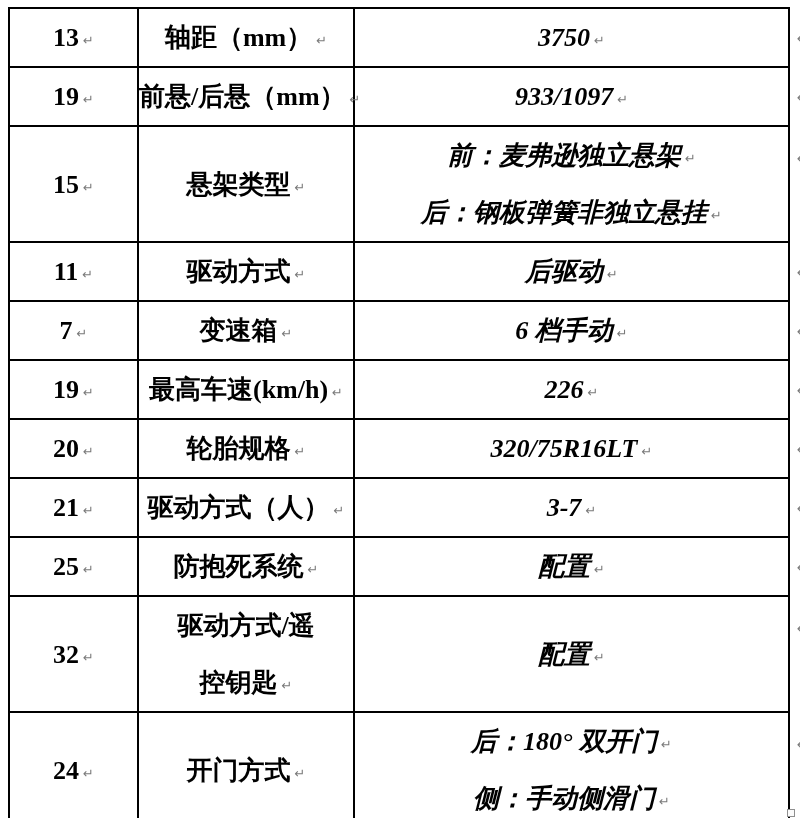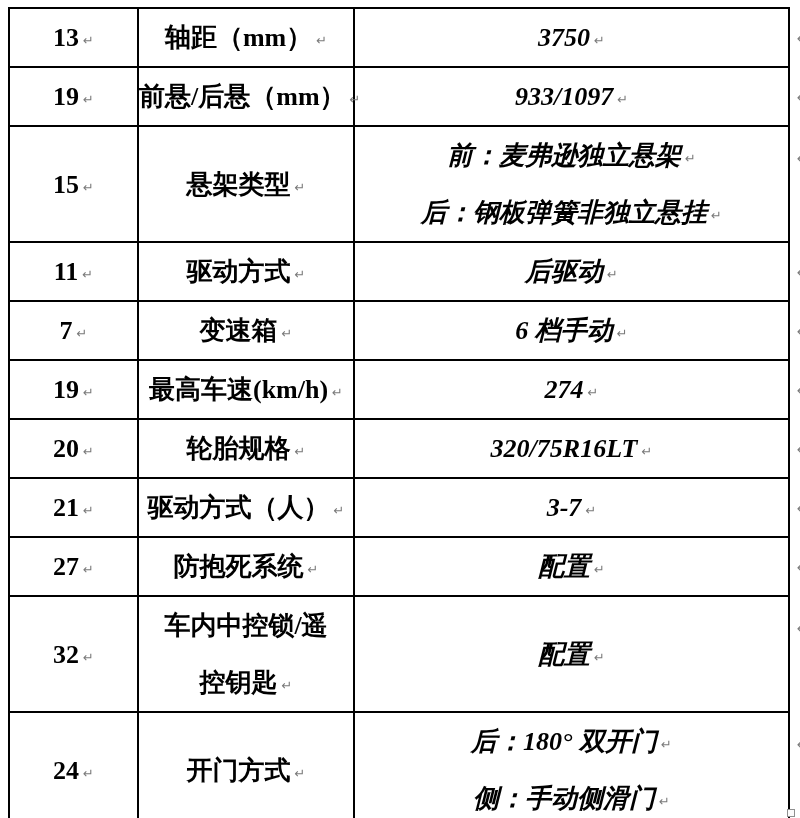--- a/index.html
+++ b/index.html
@@ -144,21 +144,21 @@
           </td>
   </tr>
         <tr class="spec-row">
     <td class="cell cell-no">
       <span class="line"><span class="txt">19</span><span class="pmark">↵</span></span>
     </td>
     <td class="cell cell-name">
             <span class="line"><span class="txt">最高车速(km/h)</span><span class="pmark">↵</span></span>
           </td>
     <td class="cell cell-value">
-            <span class="line"><span class="txt">274</span><span class="pmark">↵</span></span>
+            <span class="line"><span class="txt">226</span><span class="pmark">↵</span></span>
             <span class="pmark rowmark">↵</span>
           </td>
   </tr>
         <tr class="spec-row">
     <td class="cell cell-no">
       <span class="line"><span class="txt">20</span><span class="pmark">↵</span></span>
     </td>
     <td class="cell cell-name">
             <span class="line"><span class="txt">轮胎规格</span><span class="pmark">↵</span></span>
           </td>
@@ -174,36 +174,36 @@
     <td class="cell cell-name">
             <span class="line"><span class="txt">驱动方式（人）</span><span class="pmark">↵</span></span>
           </td>
     <td class="cell cell-value">
             <span class="line"><span class="txt">3-7</span><span class="pmark">↵</span></span>
             <span class="pmark rowmark">↵</span>
           </td>
   </tr>
         <tr class="spec-row">
     <td class="cell cell-no">
-      <span class="line"><span class="txt">27</span><span class="pmark">↵</span></span>
+      <span class="line"><span class="txt">25</span><span class="pmark">↵</span></span>
     </td>
     <td class="cell cell-name">
             <span class="line"><span class="txt">防抱死系统</span><span class="pmark">↵</span></span>
           </td>
     <td class="cell cell-value">
             <span class="line"><span class="txt">配置</span><span class="pmark">↵</span></span>
             <span class="pmark rowmark">↵</span>
           </td>
   </tr>
         <tr class="spec-row tall">
     <td class="cell cell-no">
       <span class="line"><span class="txt">32</span><span class="pmark">↵</span></span>
     </td>
     <td class="cell cell-name">
-            <span class="line"><span class="txt">车内中控锁/遥</span></span>
+            <span class="line"><span class="txt">驱动方式/遥</span></span>
             <span class="line"><span class="txt">控钥匙</span><span class="pmark">↵</span></span>
           </td>
     <td class="cell cell-value">
             <span class="line"><span class="txt">配置</span><span class="pmark">↵</span></span>
             <span class="pmark rowmark">↵</span>
           </td>
   </tr>
         <tr class="spec-row tall">
     <td class="cell cell-no">
       <span class="line"><span class="txt">24</span><span class="pmark">↵</span></span>

